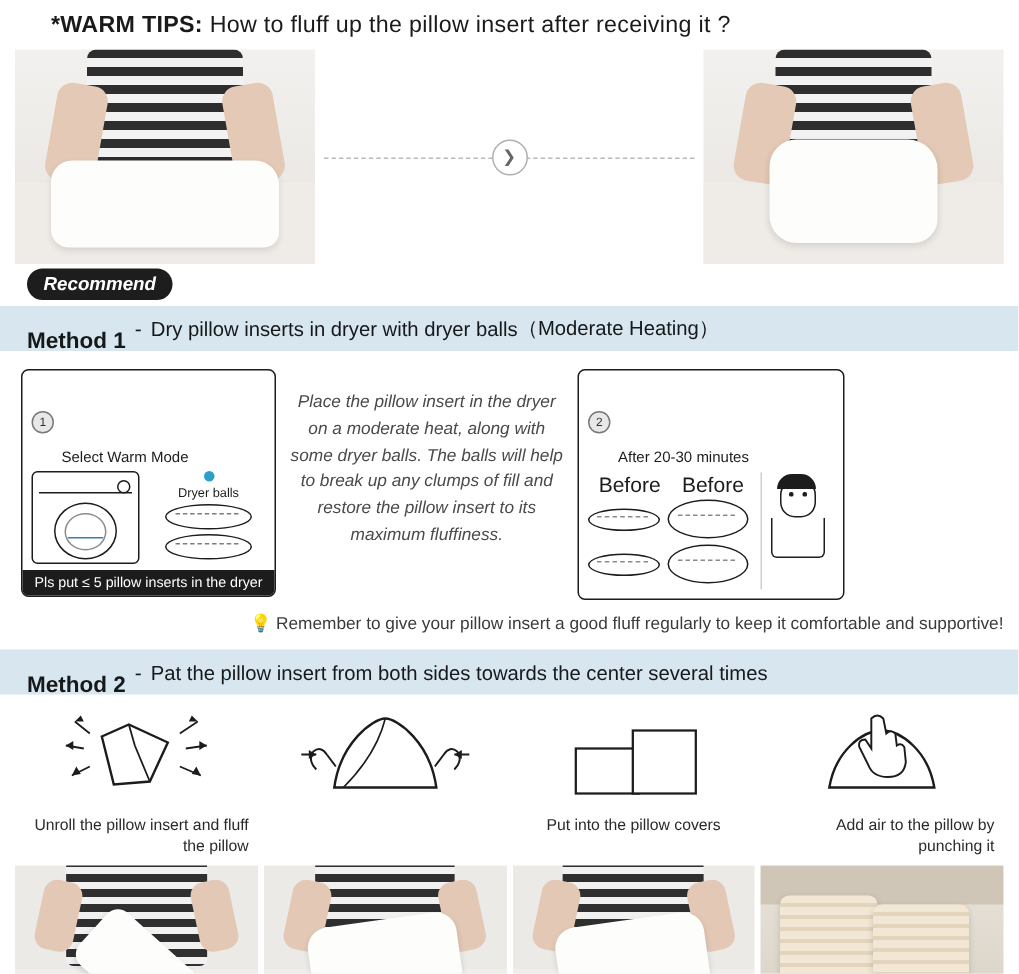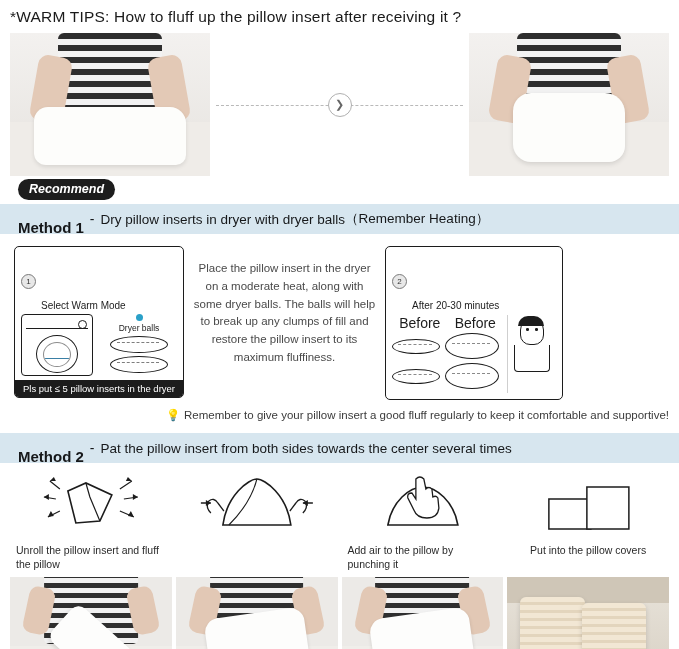--- a/index.html
+++ b/index.html
@@ -17,21 +17,22 @@
   }
 
   
   .warm-tips {
     padding: 8px 10px 6px 10px;
     font-size: 15.5px;
     letter-spacing: 0.2px;
     white-space: nowrap;
   }
   .warm-tips .tips-label {
-    font-weight: normal;
+    font-weight: bold;
+    margin-left: 24px;
   }
   .warm-tips .tips-text {
     font-weight: normal;
   }
 
   
   .photo-strip {
     display: flex;
     align-items: center;
     justify-content: center;
@@ -328,20 +329,21 @@
   }
 
   .m1-text {
     flex: 1 1 auto;
     text-align: center;
     font-size: 11.5px;
     line-height: 1.55;
     color: #4a4a4a;
     padding-top: 14px;
     max-width: 185px;
+    font-style: italic;
   }
 
   .after-card {
     width: 178px;
     border: 1.4px solid #1c1c1c;
     border-radius: 5px;
     background: #fff;
     padding: 5px 6px 6px 6px;
     box-sizing: border-box;
     position: relative;
@@ -447,21 +449,21 @@
   }
 
   
   .m2-steps {
     display: flex;
     padding: 10px 10px 0 10px;
     gap: 4px;
   }
   .m2-step {
     flex: 1 1 25%;
-    text-align: left;
+    text-align: right;
     display: flex;
     flex-direction: column;
     align-items: center;
   }
   .m2-illu {
     height: 66px;
     width: 100%;
     position: relative;
     margin-bottom: 4px;
   }
@@ -603,21 +605,21 @@
 </div>
 
 <div class="recommend-wrap">
   <div class="recommend-badge">Recommend</div>
 </div>
 
 <div class="method-bar">
   <span class="m-title">Method 1</span>
   <span class="m-dash">-</span>
   <span class="m-sub">Dry pillow inserts in dryer with dryer balls</span>
-  <span class="m-paren">（Remember Heating）</span>
+  <span class="m-paren">（Moderate Heating）</span>
 </div>
 
 <div class="m1-body">
 
   <div class="dryer-card">
     <div class="step-row">
       <div class="step-num">1</div>
       <div class="step-label">Select Warm Mode</div>
     </div>
     <div class="dryer-inner">
@@ -706,35 +708,35 @@
         <path d="M126 40 q6 -6 2 -12 q-5 -4 -9 2 l-6 8" fill="#fff" stroke="#1c1c1c" stroke-width="1.3"></path>
         <path d="M24 30 l10 0 M136 30 l-10 0" stroke="#1c1c1c" stroke-width="1.3"></path>
         <path d="M34 30 l-5 -3 l0 6 Z M126 30 l5 -3 l0 6 Z" fill="#1c1c1c"></path>
       </svg>
     </div>
   </div>
 
   <div class="m2-step">
     <div class="m2-illu">
       <svg width="100%" height="66" viewBox="0 0 150 66">
+        <rect x="36" y="26" width="42" height="30" fill="#fff" stroke="#1c1c1c" stroke-width="1.5"></rect>
+        <rect x="74" y="14" width="42" height="42" fill="#fff" stroke="#1c1c1c" stroke-width="1.5"></rect>
+      </svg>
+    </div>
+    <div class="m2-cap">Put into the pillow covers</div>
+  </div>
+
+  <div class="m2-step">
+    <div class="m2-illu">
+      <svg width="100%" height="66" viewBox="0 0 150 66">
         <path d="M40 52 C44 28, 62 14, 75 14 C88 14, 106 28, 110 52 Z" fill="#fff" stroke="#1c1c1c" stroke-width="1.6"></path>
         <path d="M68 6 q4 -4 8 0 l2 10 q3 -3 6 0 l1 8 q3 -2 5 1 l1 10 q-1 10 -12 10 q-10 0 -13 -8 l-6 -12 q-1 -5 4 -5 l4 6 Z" fill="#fff" stroke="#1c1c1c" stroke-width="1.3"></path>
       </svg>
     </div>
     <div class="m2-cap">Add air to the pillow by punching it</div>
-  </div>
-
-  <div class="m2-step">
-    <div class="m2-illu">
-      <svg width="100%" height="66" viewBox="0 0 150 66">
-        <rect x="36" y="26" width="42" height="30" fill="#fff" stroke="#1c1c1c" stroke-width="1.5"></rect>
-        <rect x="74" y="14" width="42" height="42" fill="#fff" stroke="#1c1c1c" stroke-width="1.5"></rect>
-      </svg>
-    </div>
-    <div class="m2-cap">Put into the pillow covers</div>
   </div>
 </div>
 
 <div class="bottom-photos">
 
   <div class="bphoto">
     <div class="bp-floor"></div>
     <div class="bp-person"></div>
     <div class="bp-arm-l"></div>
     <div class="bp-arm-r"></div>

